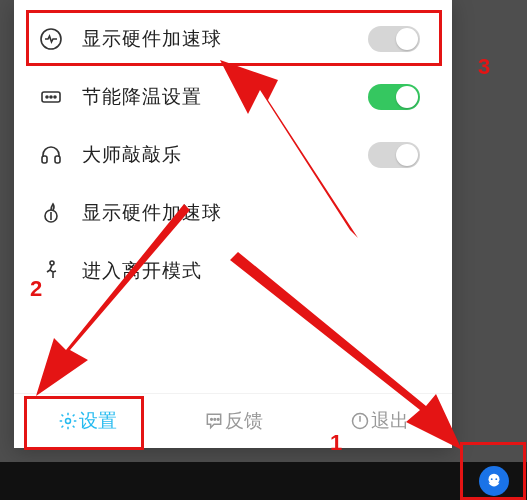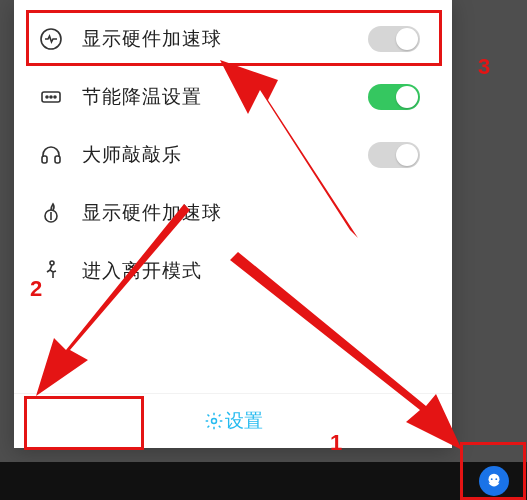--- a/index.html
+++ b/index.html
@@ -107,20 +107,40 @@
     <div class="footer">
       <div class="fbtn active">
         <span class="ficon">
           <svg viewBox="0 0 24 24" width="20" height="20" fill="none" stroke="#26bbf0" stroke-width="1.8">
               <circle cx="12" cy="12" r="3"></circle>
               <path d="M12 2v3M12 19v3M4.2 4.2l2.1 2.1M17.7 17.7l2.1 2.1M2 12h3M19 12h3M4.2 19.8l2.1-2.1M17.7 6.3l2.1-2.1"></path>
             </svg>
         </span>
         <span>设置</span>
       </div>
+      <div class="fbtn">
+        <span class="ficon">
+          <svg viewBox="0 0 24 24" width="20" height="20" fill="none" stroke="#999" stroke-width="1.8">
+              <path d="M4 4h16v12H12l-4 4v-4H4z"></path>
+              <circle cx="9" cy="10" r="1" fill="#999"></circle>
+              <circle cx="13" cy="10" r="1" fill="#999"></circle>
+              <circle cx="17" cy="10" r="1" fill="#999"></circle>
+            </svg>
+        </span>
+        <span>反馈</span>
+      </div>
+      <div class="fbtn">
+        <span class="ficon">
+          <svg viewBox="0 0 24 24" width="20" height="20" fill="none" stroke="#999" stroke-width="1.8">
+              <circle cx="12" cy="12" r="9"></circle>
+              <path d="M12 6v7"></path>
+            </svg>
+        </span>
+        <span>退出</span>
+      </div>
     </div>
   </div>
 
   <div class="taskbar"></div>
   <div class="tray-icon">
     <svg viewBox="0 0 24 24">
         <circle cx="12" cy="12" r="11" fill="#1a73e8"></circle>
         <circle cx="12" cy="10" r="6" fill="#fff"></circle>
         <path d="M6 14c1.5 3 4 4 6 4s4.5-1 6-4" fill="#fff"></path>
         <circle cx="9.5" cy="10" r="1" fill="#1a73e8"></circle>

